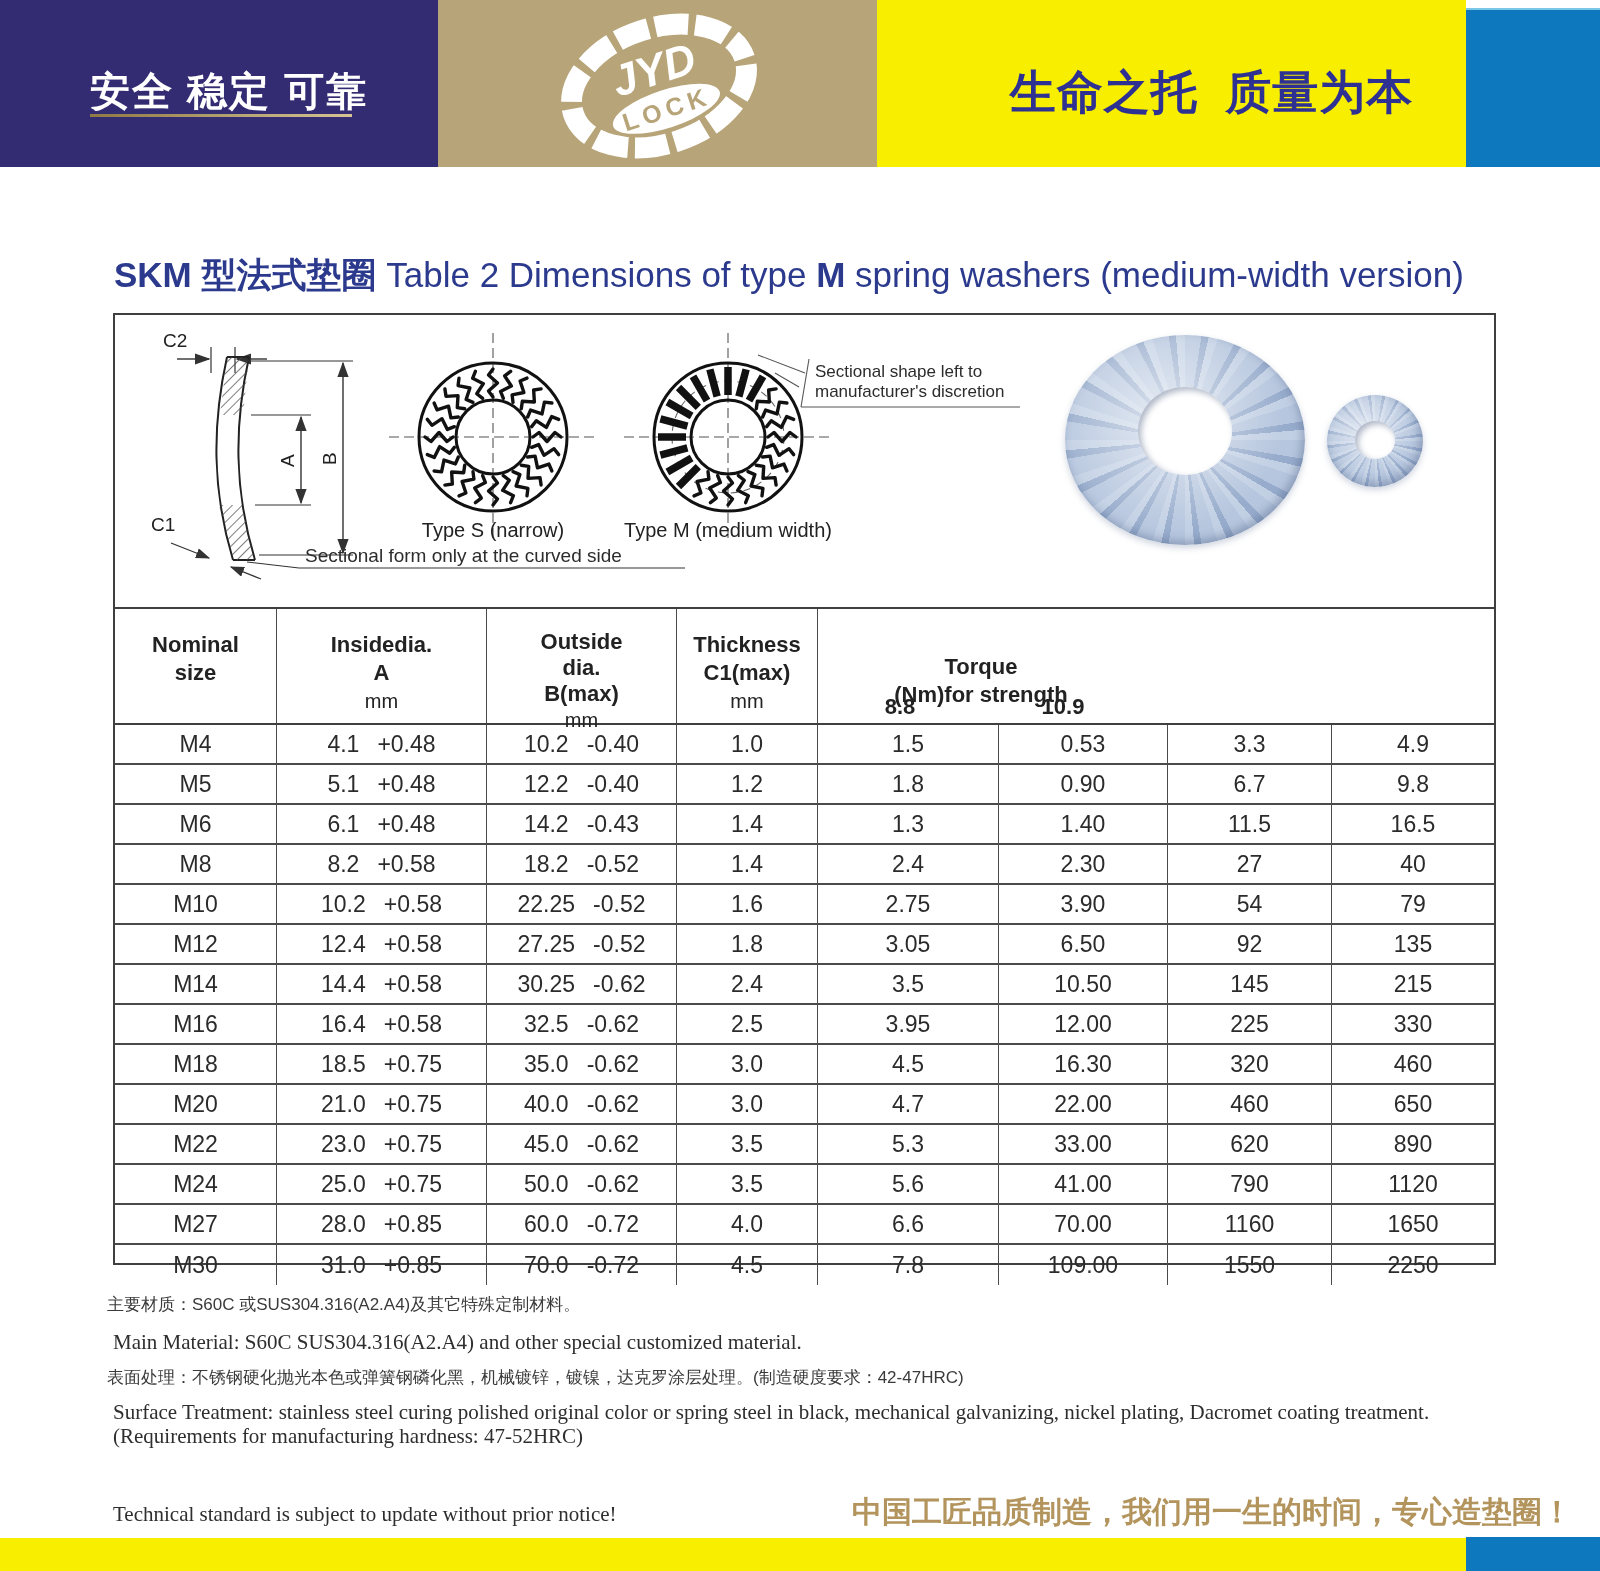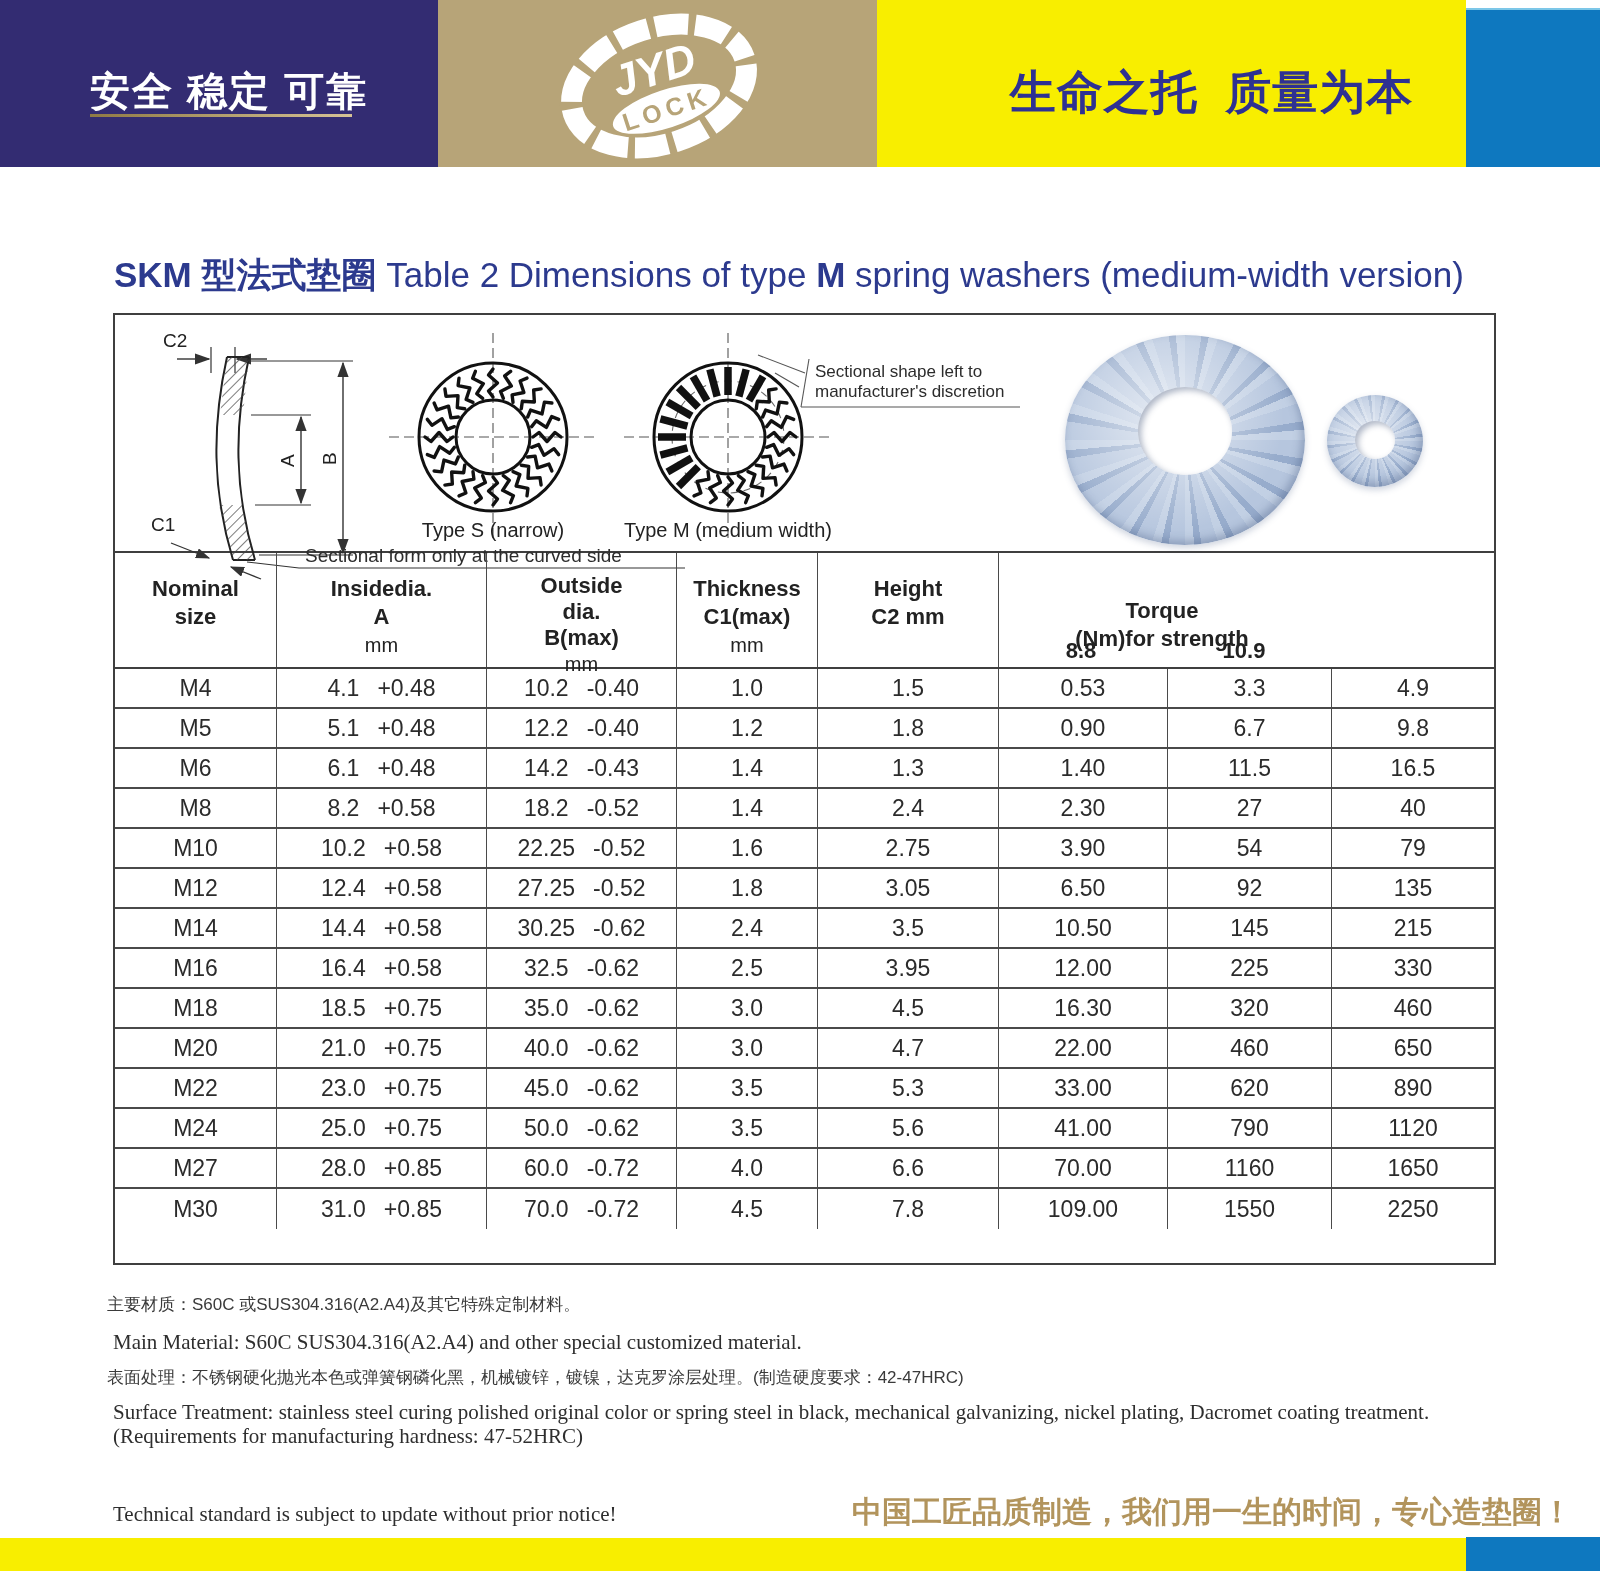--- a/index.html
+++ b/index.html
@@ -18,21 +18,21 @@
   .banner-yellow .txt { position:absolute; left:0; top:62px; width:100%; text-align:center; color:#2e3192; font-size:46px; font-weight:bold; letter-spacing:1px; white-space:pre;margin-left:40px; }
   .banner-blue { position:absolute; left:1466px; top:8px; width:134px; height:159px; background:#0e78bf; border-top:2px solid #7cc7e8; }
   .logo-svg { position:absolute; left:552px; top:6px; }
 
   
   .title { position:absolute; left:114px; top:252px; width:1400px; font-size:35px; color:#2c3a8e; white-space:nowrap; }
   .title .b { font-weight:bold; }
 
   
   .tframe { position:absolute; left:113px; top:313px; width:1383px; height:952px; border:2px solid #3f3f3f; background:#fff; }
-  .diagram-area { position:relative; width:100%; height:236px;padding-left:34px; }
+  .diagram-area { position:relative; width:100%; height:292px;padding-left:34px; }
   .diagram-svg { position:absolute; left:0; top:0; }
 
   
   .washer { position:absolute; border-radius:50%;
     background:
       radial-gradient(circle at 42% 38%, rgba(255,255,255,.65), rgba(255,255,255,0) 62%),
       repeating-conic-gradient(#b6c6de 0deg 9deg, #97accc 9deg 13deg, #c2d0e4 13deg 18deg);
     box-shadow:0 3px 6px rgba(70,90,130,.25), inset -3px -4px 8px rgba(60,80,120,.35);
   }
   .washer .hole { position:absolute; background:#fff; border-radius:50%;
@@ -250,24 +250,20 @@
           <div class="hline">Outside</div>
           <div class="hline">dia.</div>
           <div class="hline">B(max)</div>
           <div class="hline unit">mm</div>
         </div>
         <div class="hcell c3">
           <div class="hline">Thickness</div>
           <div class="hline">C1(max)</div>
           <div class="hline unit">mm</div>
         </div>
-        <div class="hcell c4">
-          <div class="hline">Height</div>
-          <div class="hline">C2 mm</div>
-        </div>
         <div class="hcell ctorque">
           <div class="hline">Torque</div>
           <div class="hline">(Nm)for strength</div>
           <div class="subrow">
             <span>8.8</span>
             <span>10.9</span>
           </div>
         </div>
       </div>
     <div class="tbody" id="tbody">

